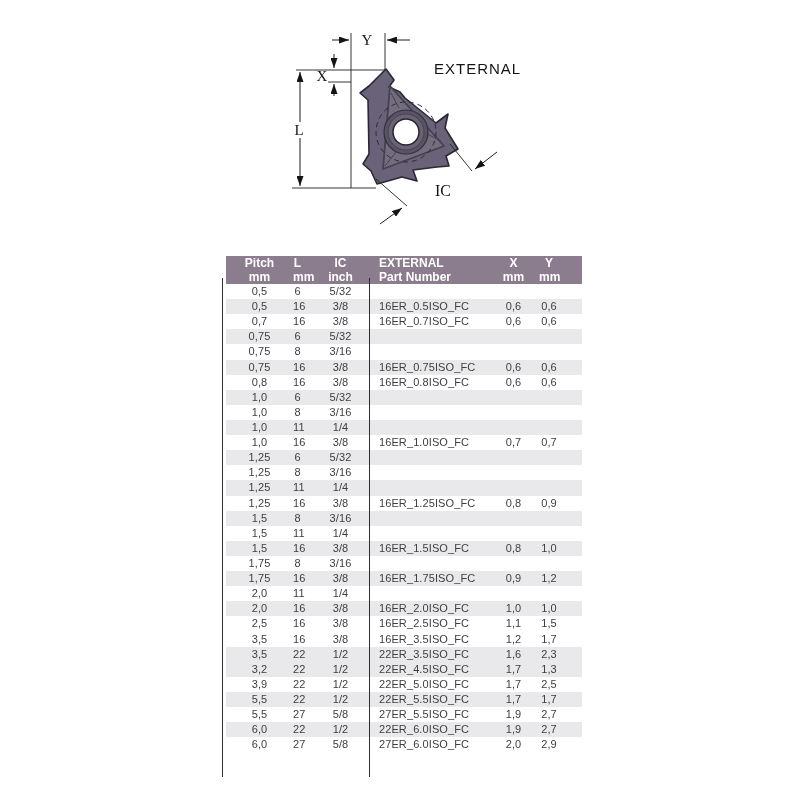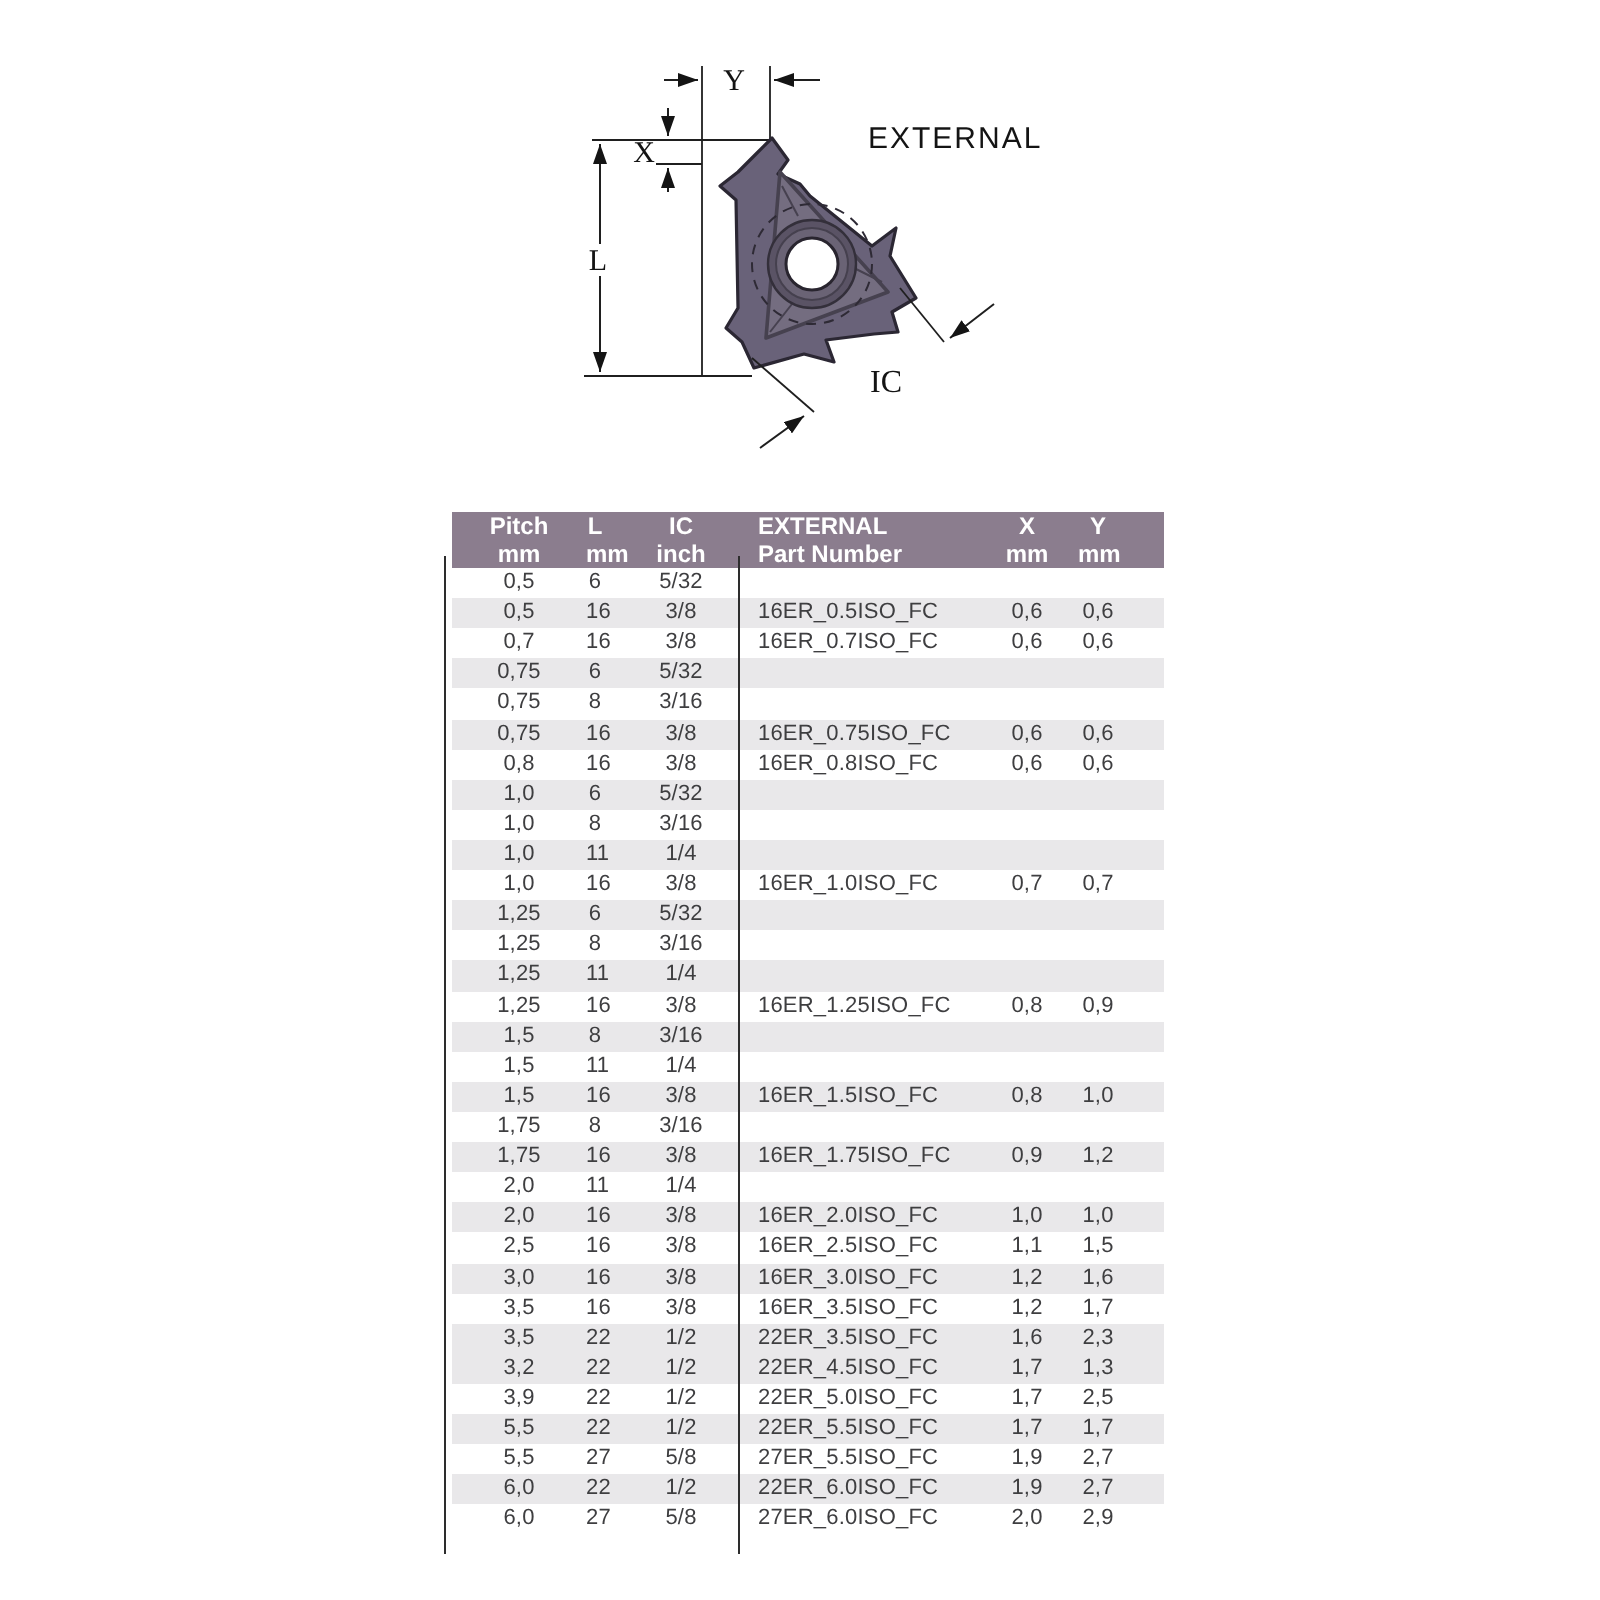--- a/index.html
+++ b/index.html
@@ -333,29 +333,20 @@
         </tr>
         <tr>
           <td class="c-pitch">2,5</td>
           <td class="c-l">16</td>
           <td class="c-ic">3/8</td>
           <td class="c-part">16ER_2.5ISO_FC</td>
           <td class="c-x">1,1</td>
           <td class="c-y">1,5</td>
           <td class="c-fill"></td>
         </tr>
-        <tr class="shade">
-          <td class="c-pitch">3,0</td>
-          <td class="c-l">16</td>
-          <td class="c-ic">3/8</td>
-          <td class="c-part">16ER_3.0ISO_FC</td>
-          <td class="c-x">1,2</td>
-          <td class="c-y">1,6</td>
-          <td class="c-fill"></td>
-        </tr>
         <tr>
           <td class="c-pitch">3,5</td>
           <td class="c-l">16</td>
           <td class="c-ic">3/8</td>
           <td class="c-part">16ER_3.5ISO_FC</td>
           <td class="c-x">1,2</td>
           <td class="c-y">1,7</td>
           <td class="c-fill"></td>
         </tr>
         <tr class="shade">

